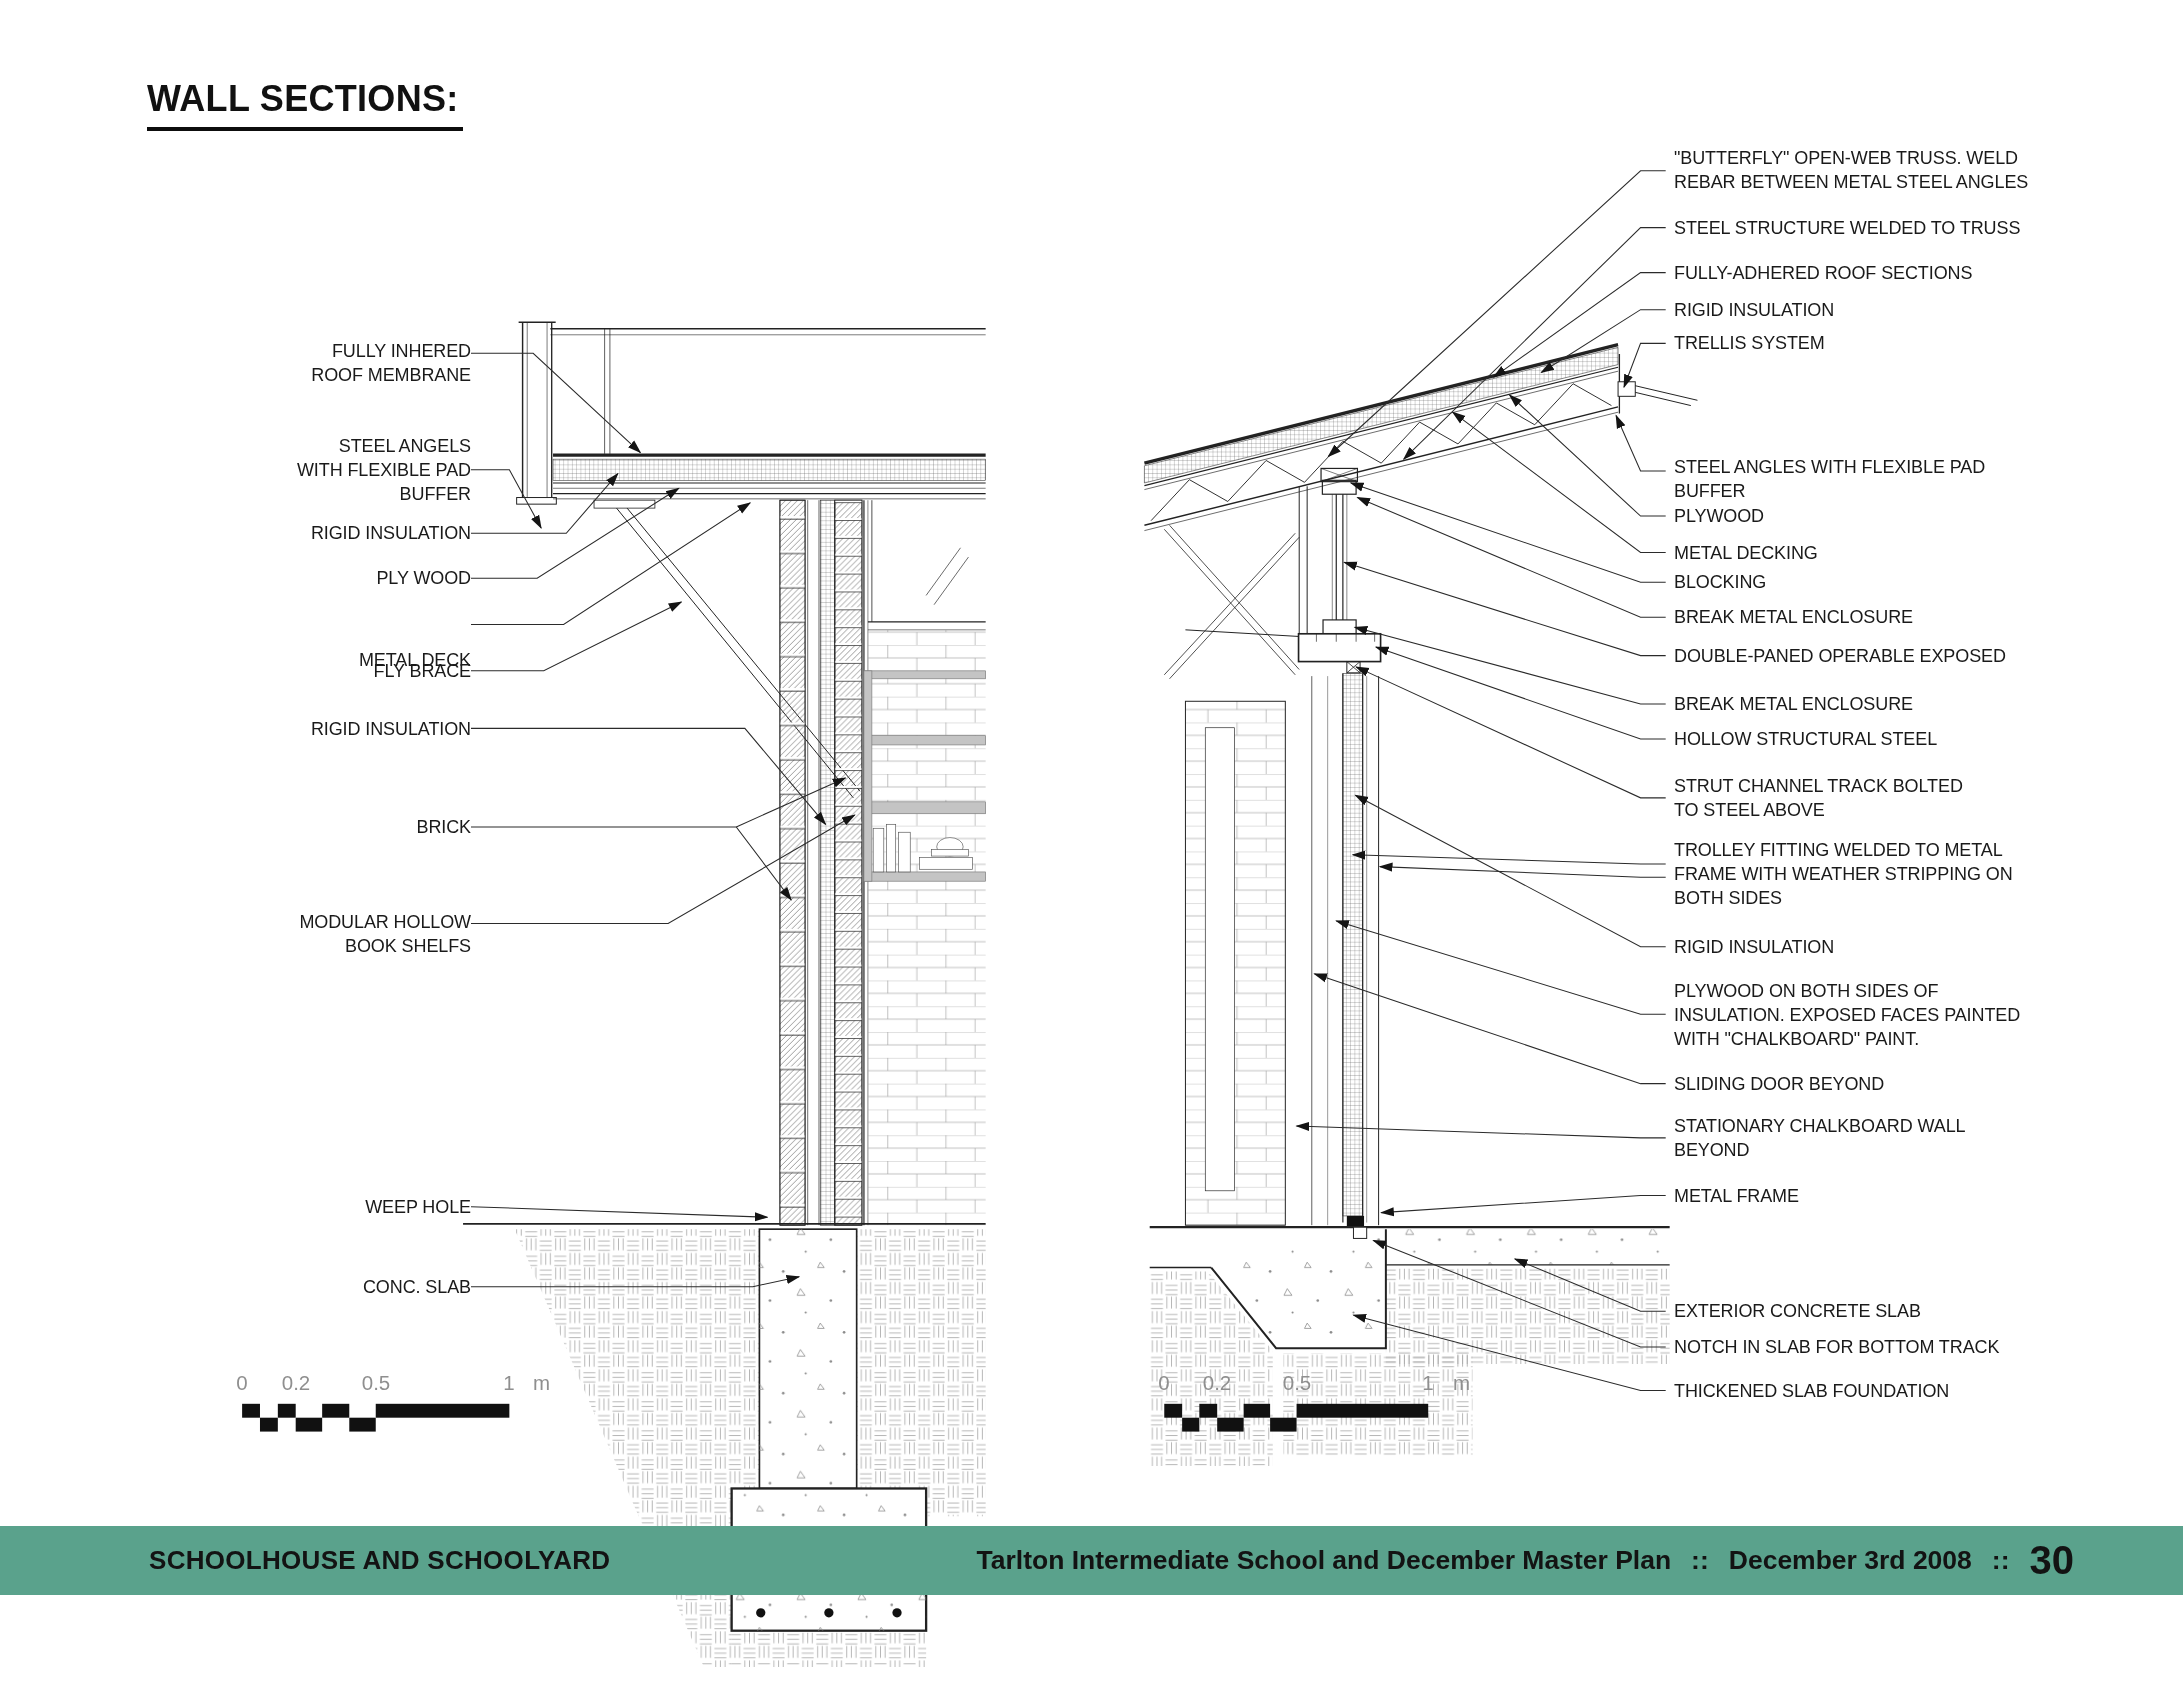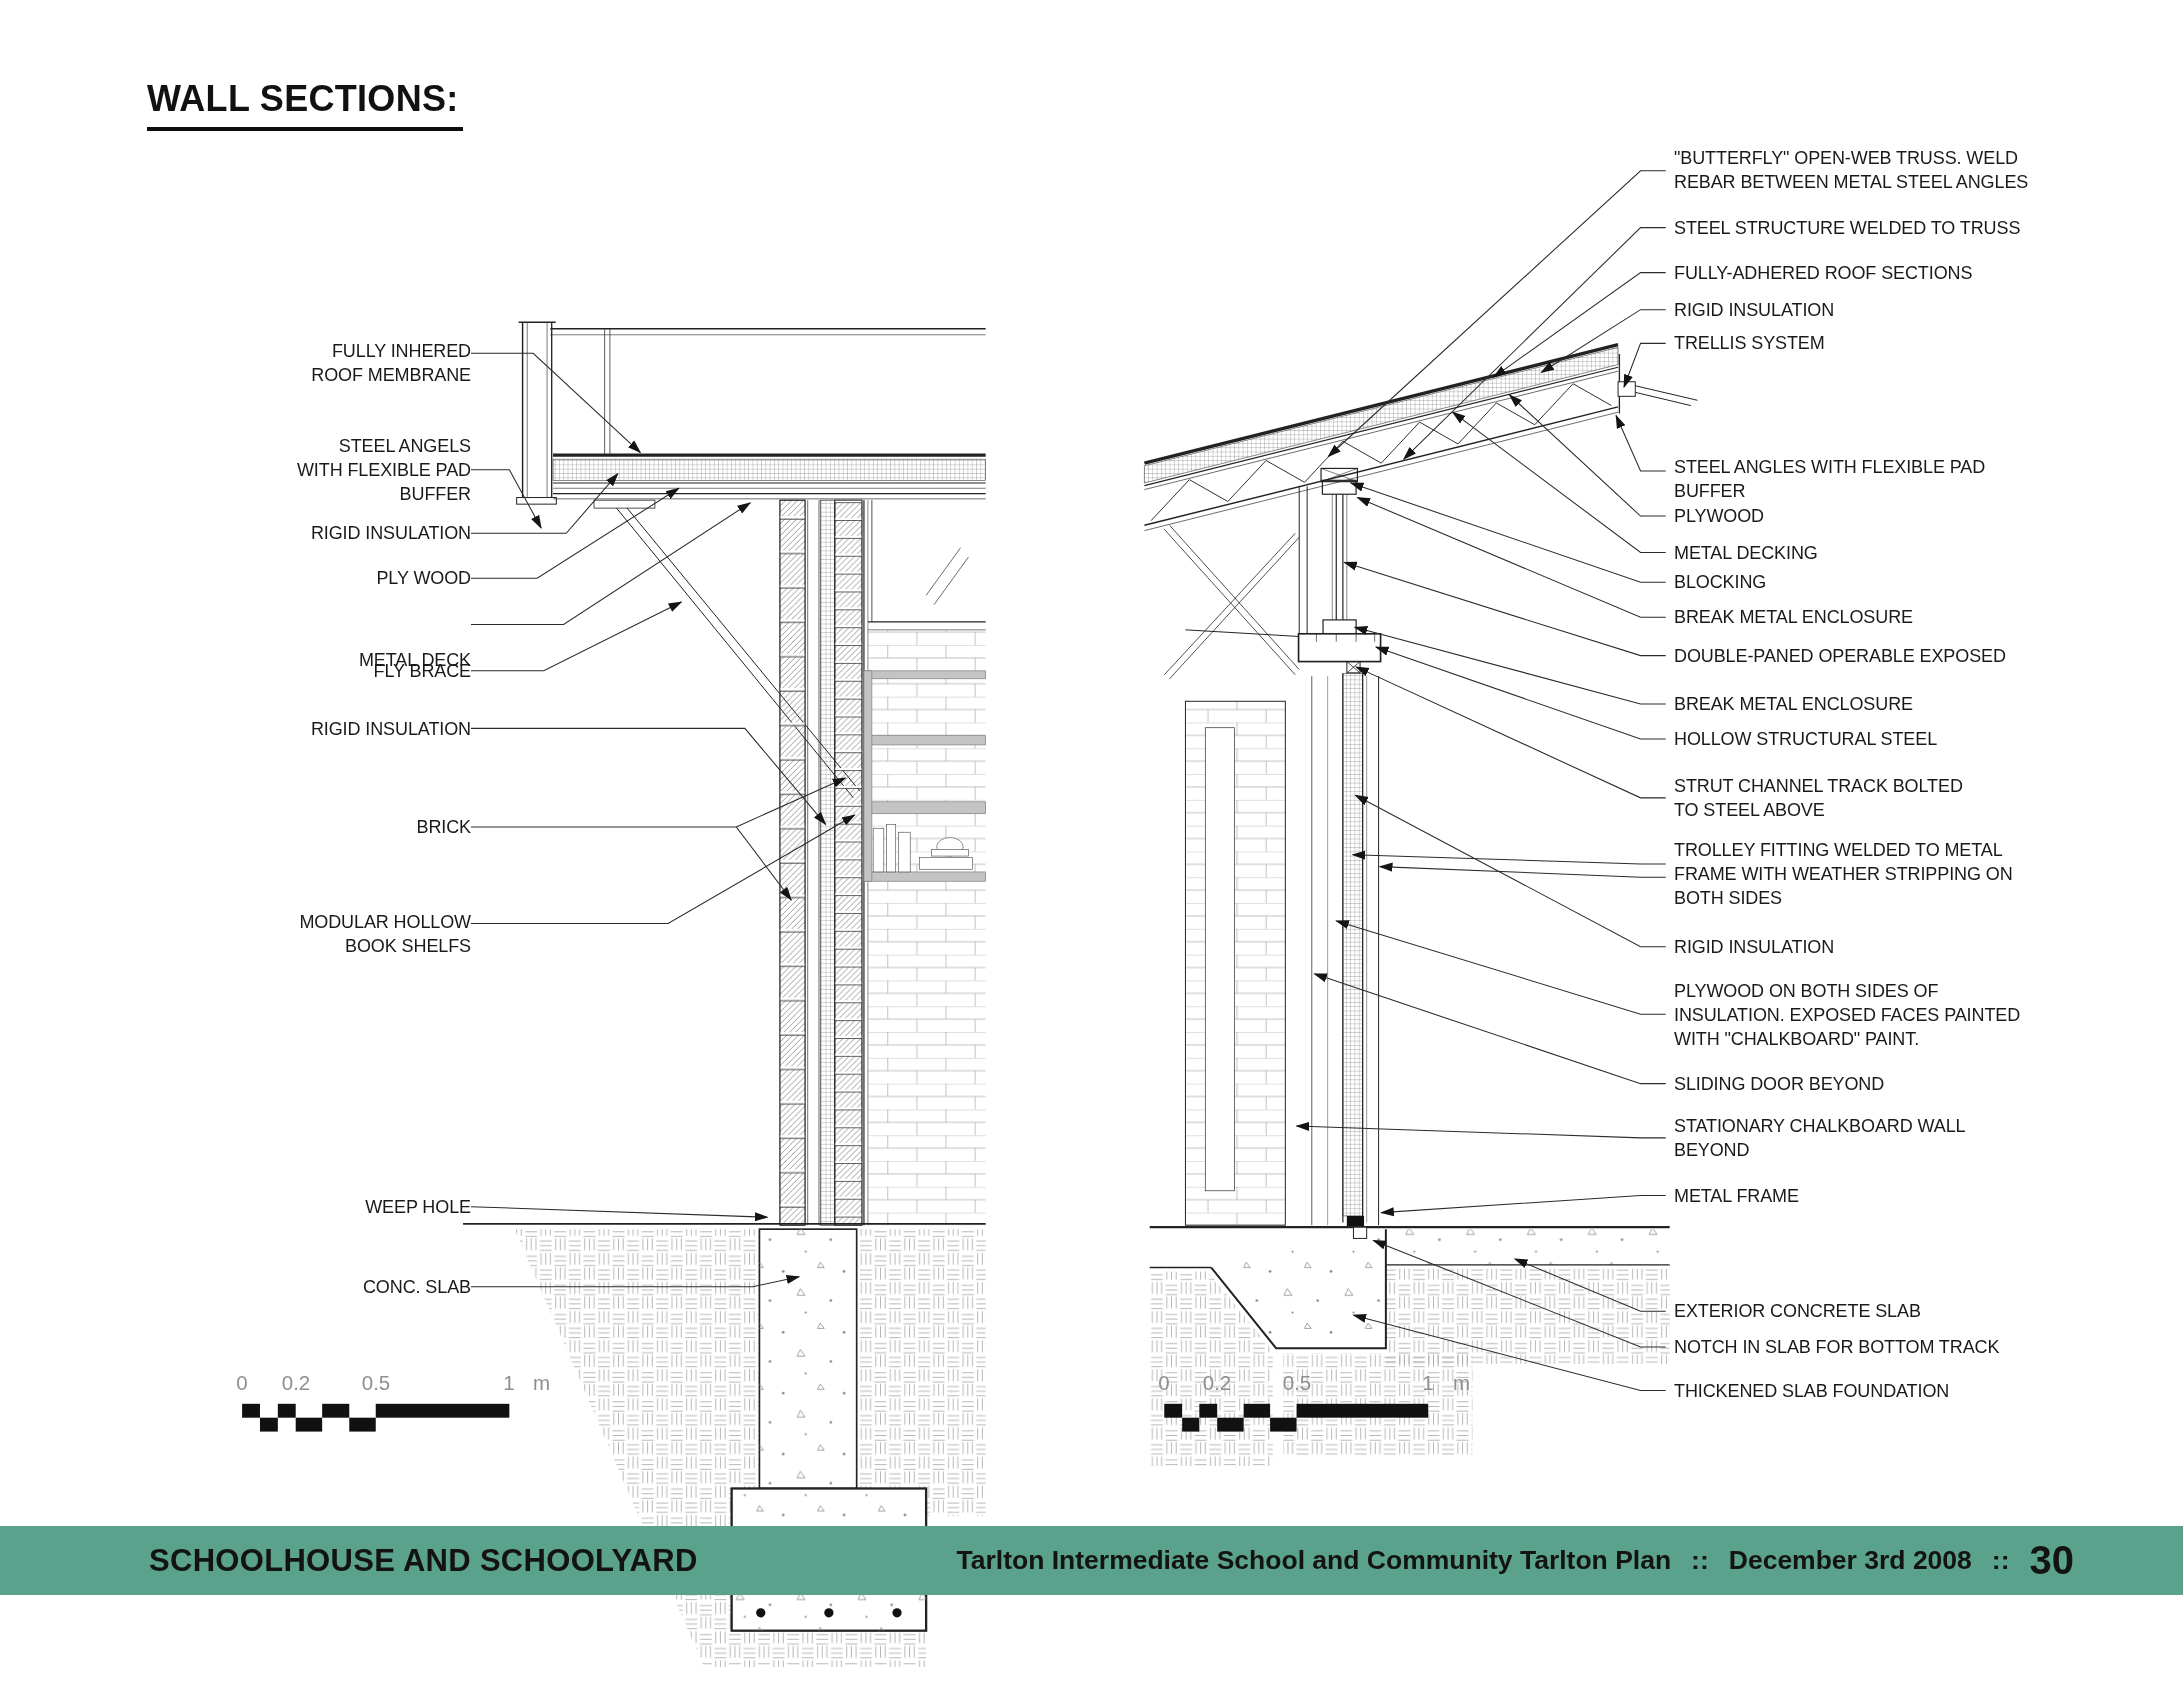--- a/index.html
+++ b/index.html
@@ -9,21 +9,21 @@
         color:#111;letter-spacing:0.3px;border-bottom:4.6px solid #0d0d0d;padding:0 4px 6.6px 0;}
   svg.linework{position:absolute;left:0;top:0;}
   .lbl{position:absolute;font-size:18px;line-height:24px;color:#1a1a1a;white-space:pre-line;
         letter-spacing:-0.1px;}
   .left-col{right:1712px;text-align:right;}
   .right-col{left:1674px;text-align:left;}
   .tick{position:absolute;font-size:20.5px;color:#8f8f8f;transform:translateX(-50%);}
   .tick.unit{transform:none;}
   .footer{position:absolute;left:0;top:1526px;width:2183px;height:69px;}
   .footer-title{position:absolute;left:149px;top:0;height:69px;line-height:69px;
-        font-size:31px;font-weight:bold;color:#131313;letter-spacing:0.3px;}
+        font-size:26px;font-weight:bold;color:#131313;letter-spacing:0.3px;}
   .footer-right{position:absolute;right:109px;top:0;height:69px;display:flex;
         align-items:center;gap:20px;}
   .f-meta{font-size:26.5px;font-weight:bold;color:#131313;}
   .f-sep{font-size:26.5px;font-weight:bold;color:#131313;}
   .f-page{font-size:40px;font-weight:bold;color:#131313;}
 </style>
 </head>
 <body>
 
 <div class="page">
@@ -339,21 +339,21 @@
 
   <span class="tick" style="left:1164px;top:1371px">0</span>
   <span class="tick" style="left:1217px;top:1371px">0.2</span>
   <span class="tick" style="left:1297px;top:1371px">0.5</span>
   <span class="tick" style="left:1428px;top:1371px">1</span>
   <span class="tick unit" style="left:1453px;top:1371px">m</span>
 
   <div class="footer" style="background-color: rgb(90, 162, 140);">
     <div class="footer-title">SCHOOLHOUSE AND SCHOOLYARD</div>
     <div class="footer-right">
-      <span class="f-meta">Tarlton Intermediate School and Community Tarlton Plan</span>
+      <span class="f-meta">Tarlton Intermediate School and December Master Plan</span>
       <span class="f-sep">::</span>
       <span class="f-meta">December 3rd 2008</span>
       <span class="f-sep">::</span>
       <span class="f-page">30</span>
     </div>
   </div>
 
 </div>
 
 

